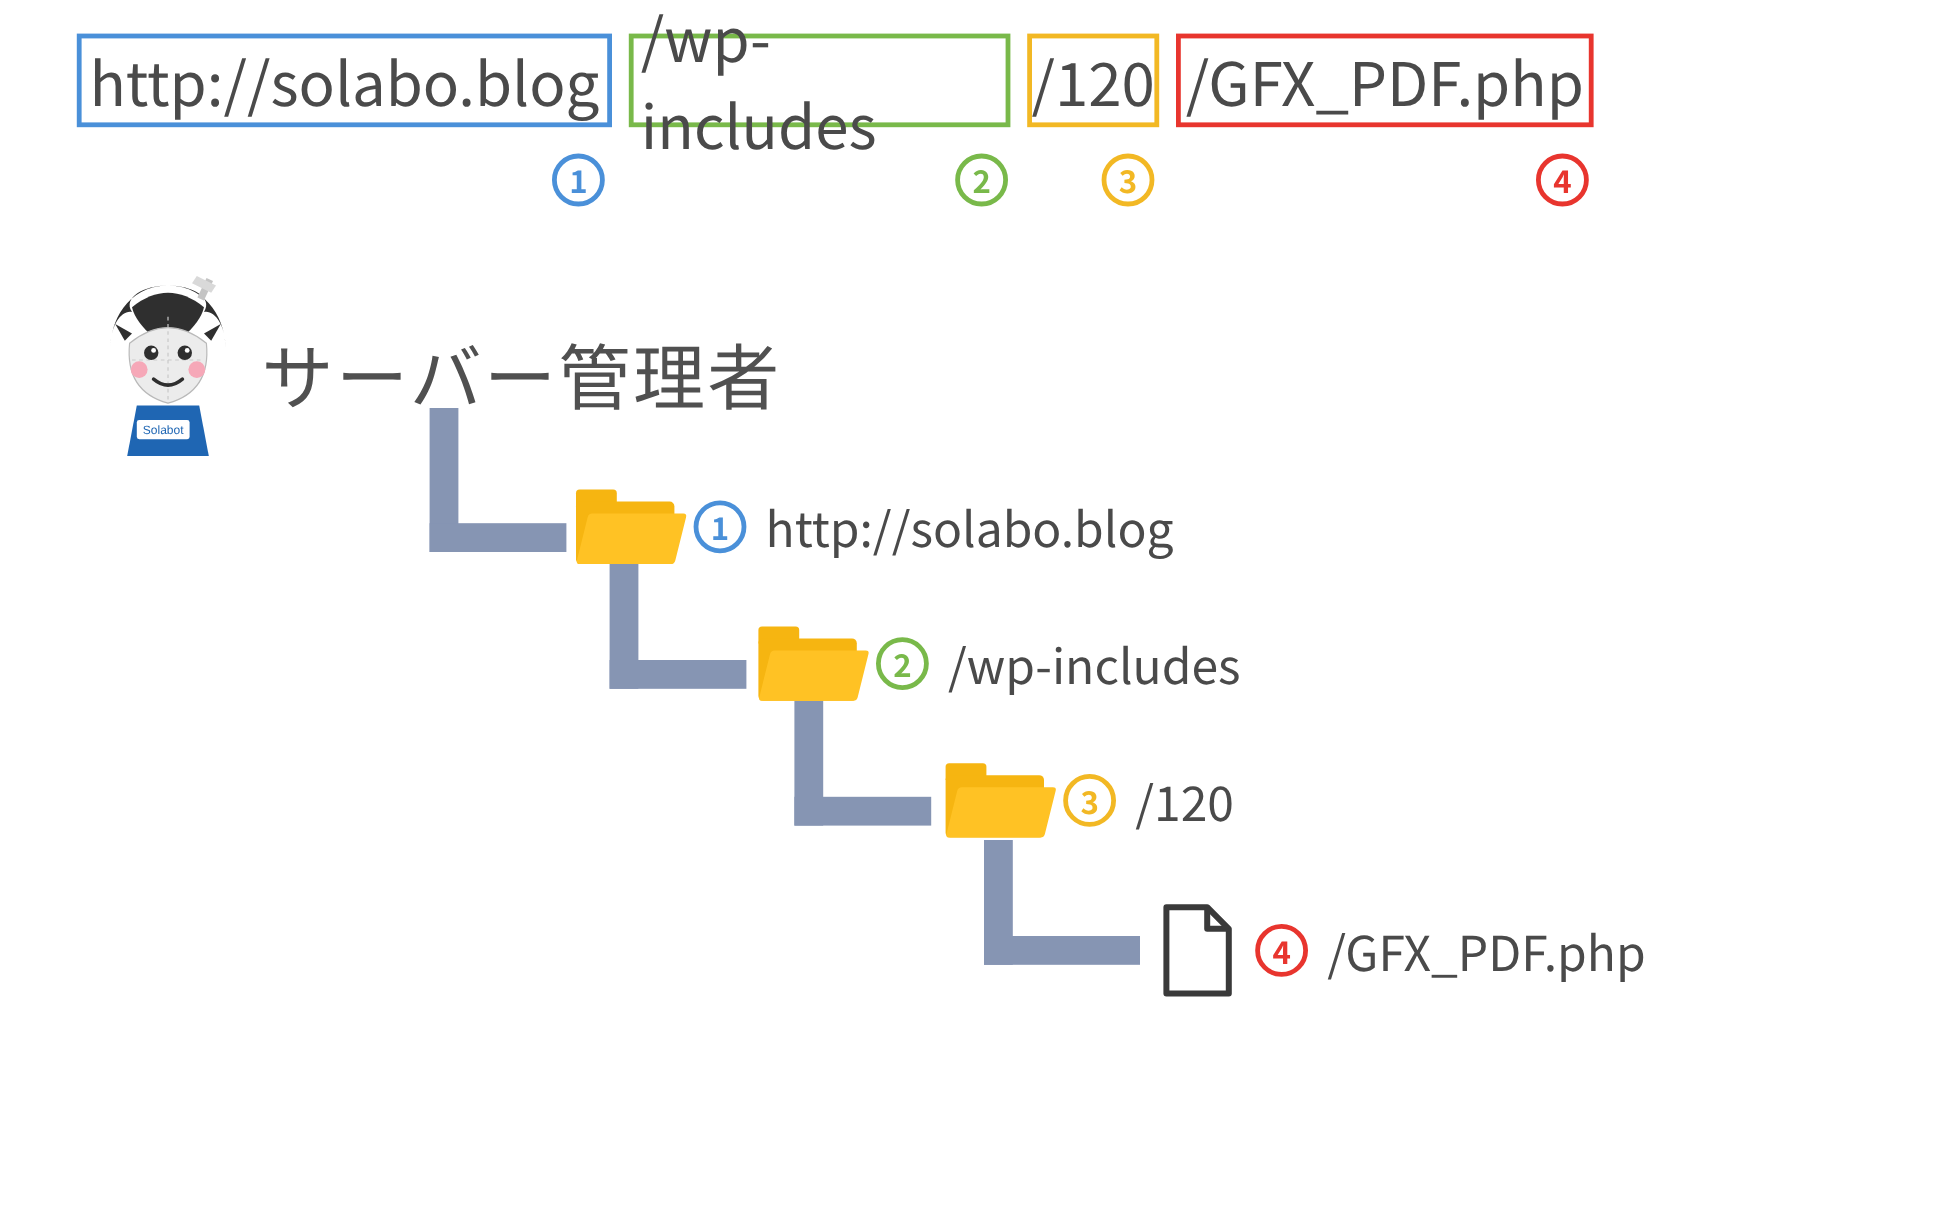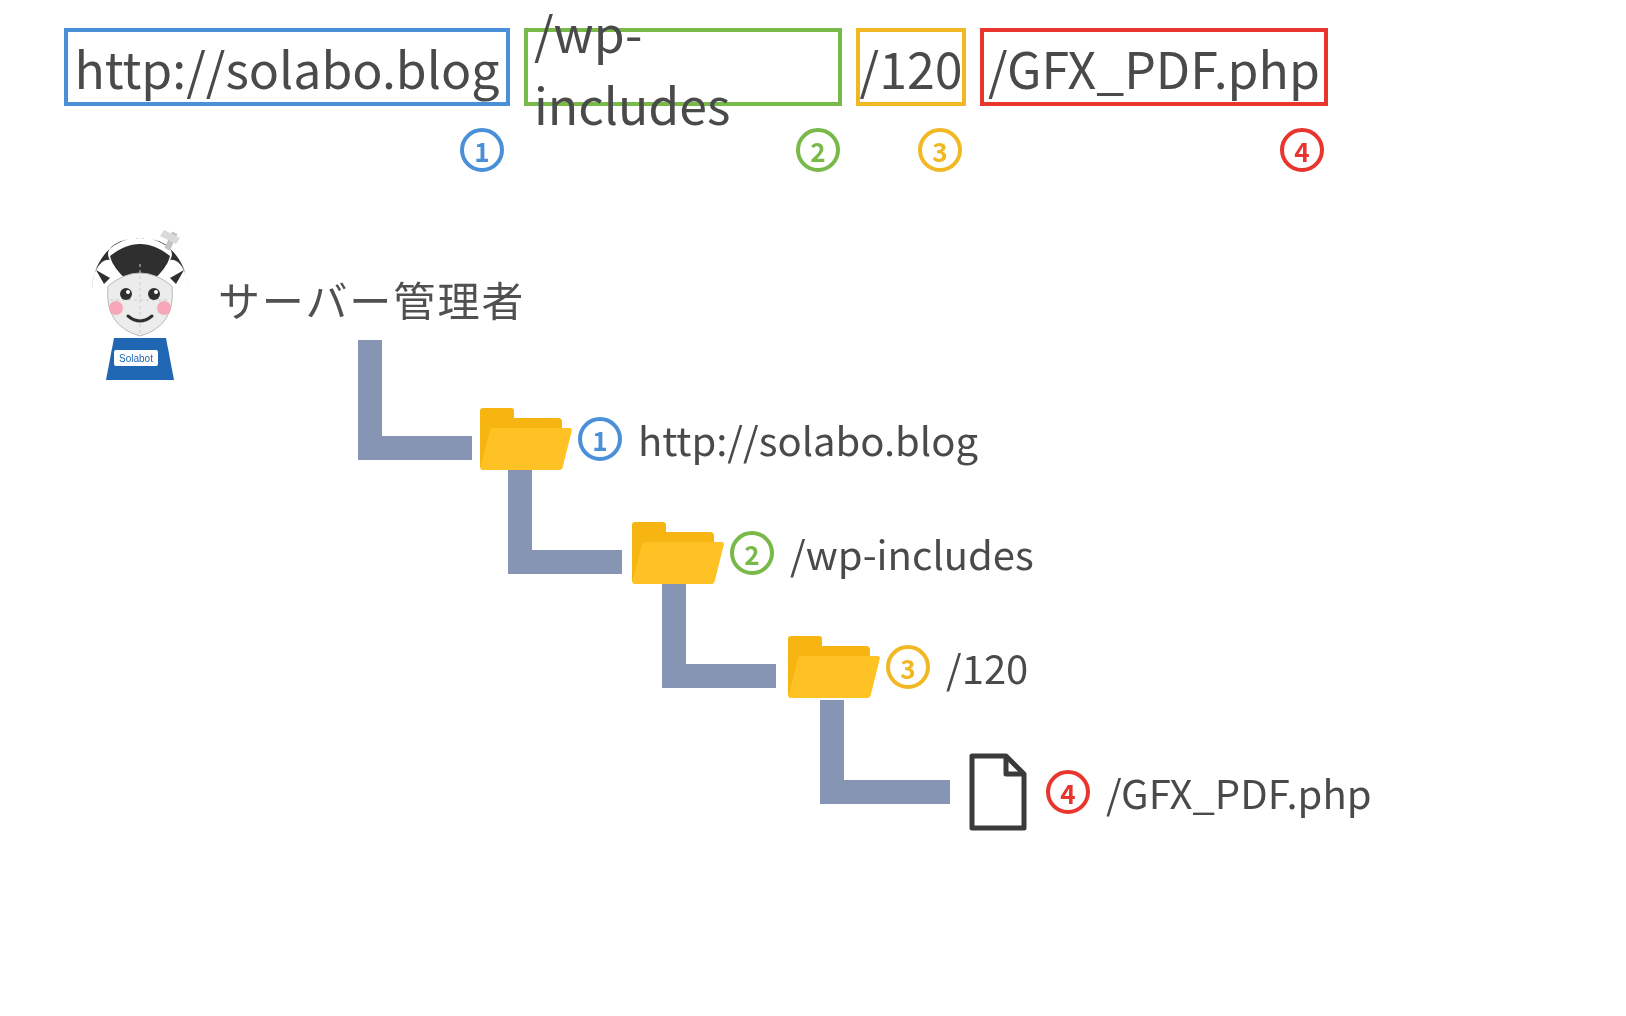--- a/index.html
+++ b/index.html
@@ -56,21 +56,21 @@
   .badge.p3 { left: 918px; }
   .badge.p4 { left: 1280px; }
 
   
   .avatar { position: absolute; left: 80px; top: 230px; width: 120px; height: 150px; }
 
   
   .admin-title {
     position: absolute;
     left: 218px; top: 268px;
-    font-size: 42px;
+    font-size: 60px;
     color: #505050;
     letter-spacing: 2px;
   }
 
   
   .elbow { position: absolute; }
   .elbow .v { position:absolute; background:#8695b3; width:24px; }
   .elbow .h { position:absolute; background:#8695b3; height:24px; }
 
   

